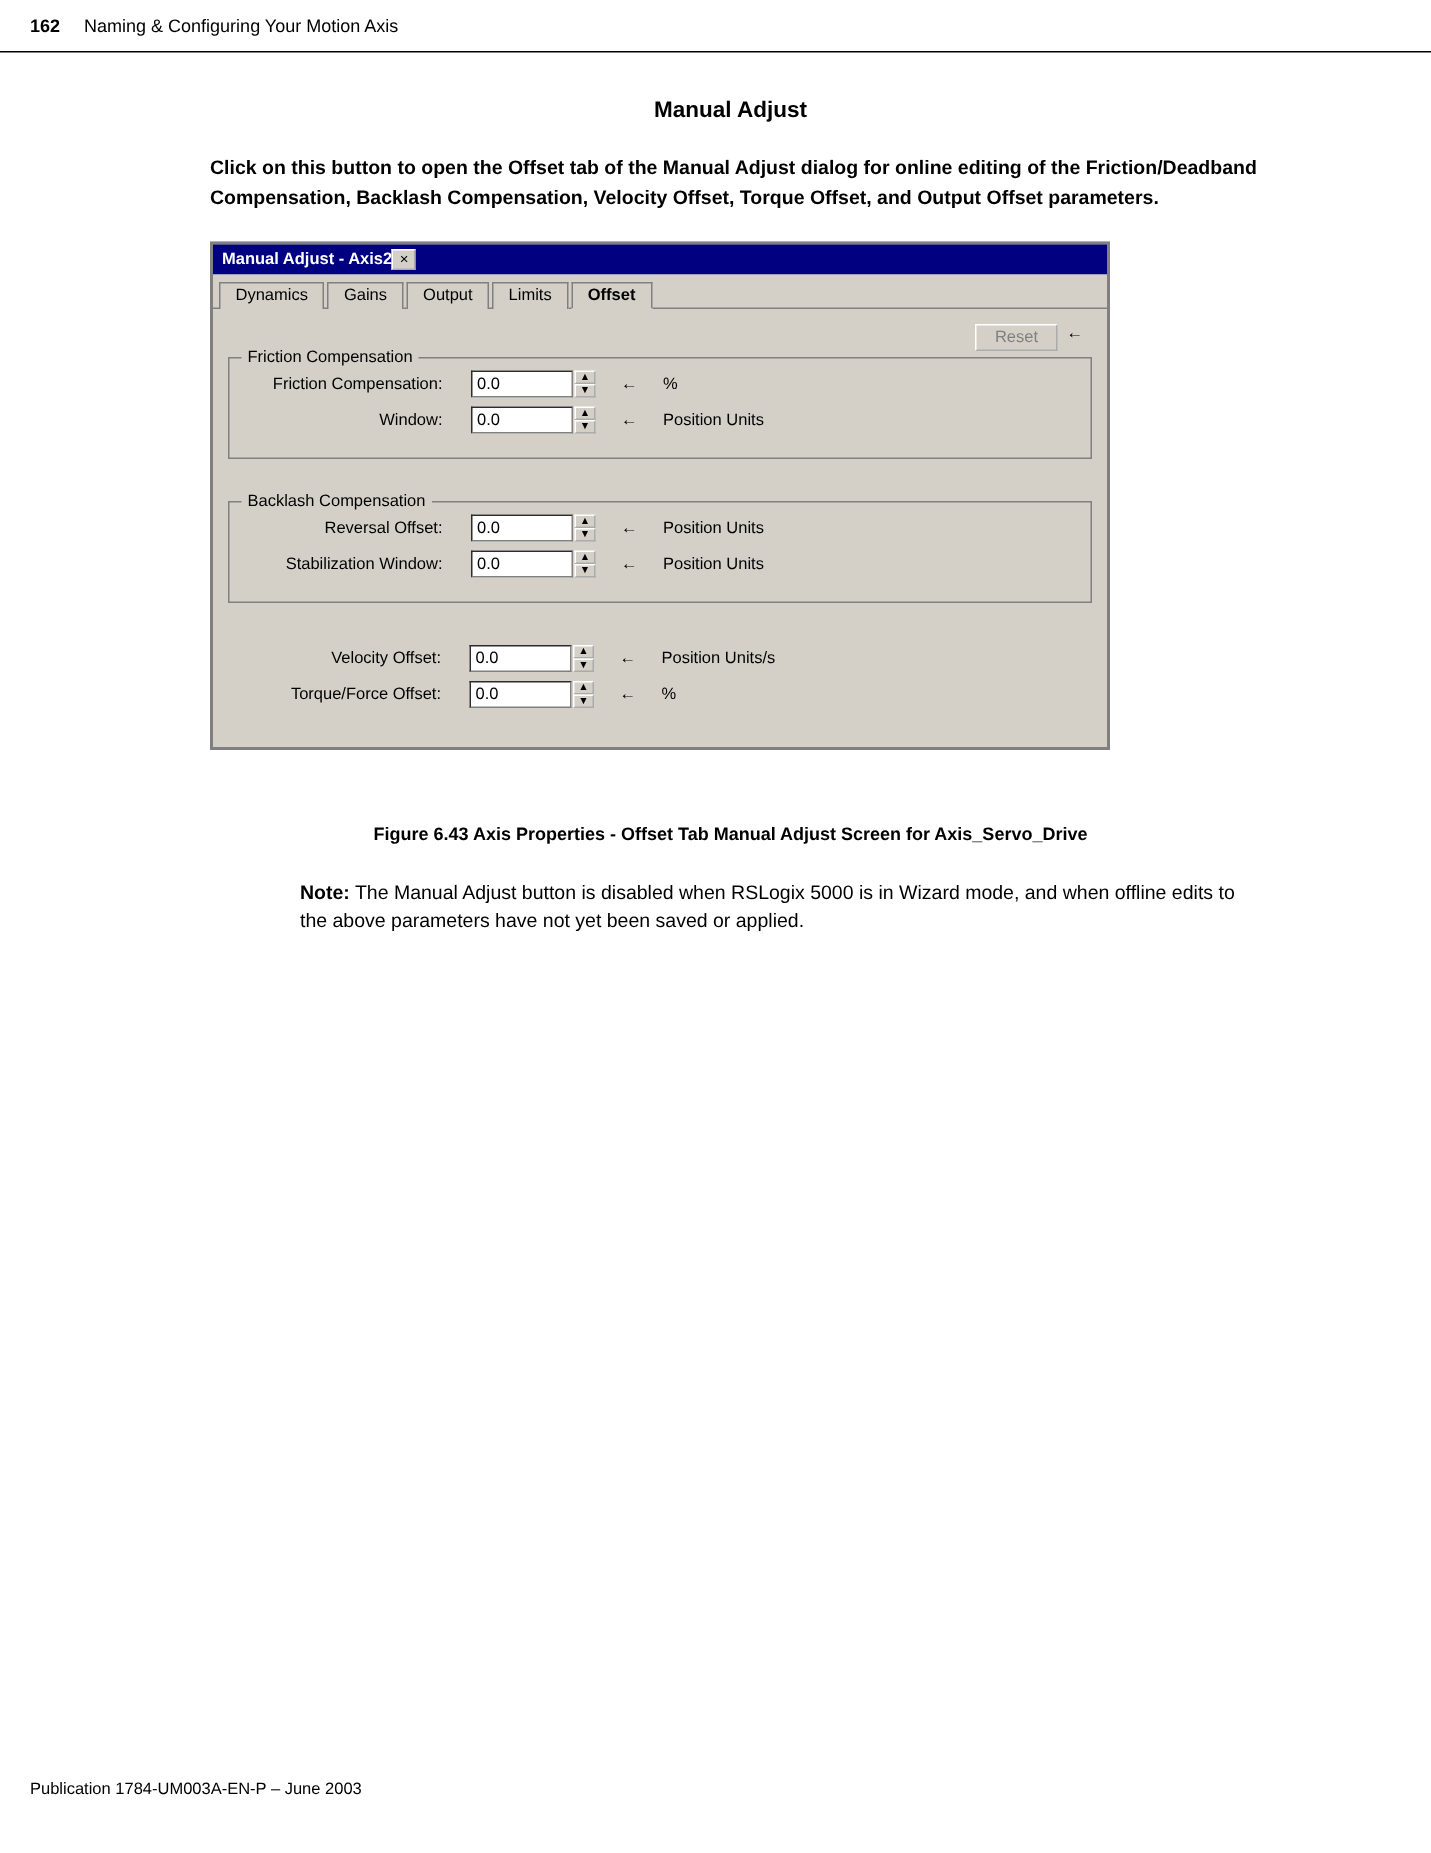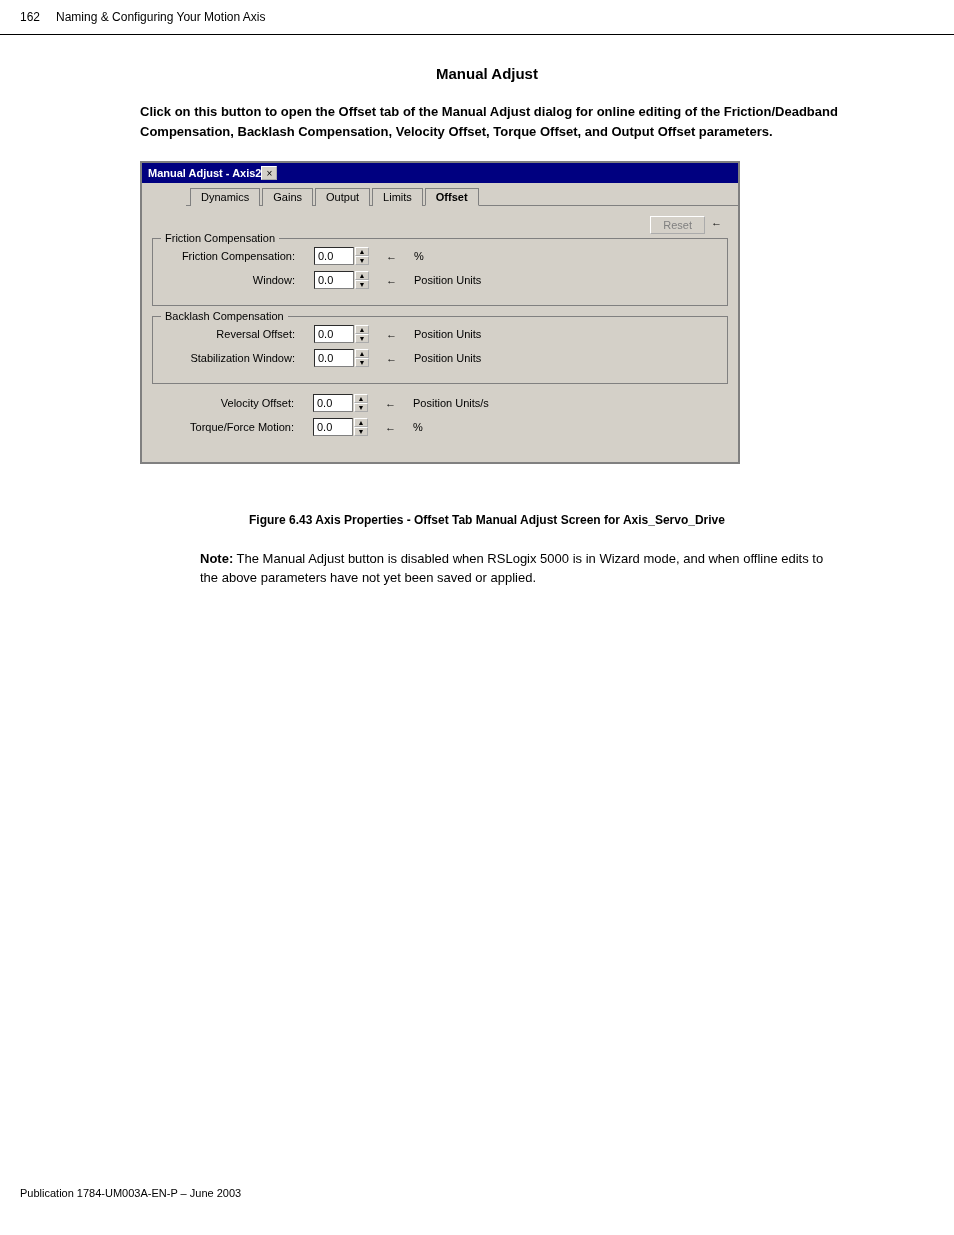--- a/index.html
+++ b/index.html
@@ -15,21 +15,21 @@
 
     
     .page-header {
       display: flex;
       align-items: center;
       padding: 10px 20px;
       border-bottom: 1px solid #000;
       font-size: 12px;
     }
     .page-number {
-      font-weight: normal;
+      font-weight: bold;
       margin-right: 16px;
     }
     .page-title-header {
       font-size: 12px;
     }
 
     
     .main-content {
       padding: 30px 60px 30px 80px;
     }
@@ -85,21 +85,20 @@
       align-items: center;
       justify-content: center;
     }
 
     
     .dialog-tabs {
       display: flex;
       padding: 4px 4px 0 4px;
       background: #d4d0c8;
       border-bottom: 1px solid #808080;
-      margin-left: 44px;
     }
     .tab {
       padding: 2px 10px;
       border: 1px solid #808080;
       border-bottom: none;
       background: #d4d0c8;
       cursor: pointer;
       font-size: 11px;
       margin-right: 2px;
       position: relative;
@@ -115,21 +114,21 @@
     
     .dialog-body {
       padding: 10px;
       background: #d4d0c8;
     }
 
     
     .group-box {
       border: 1px solid #808080;
       padding: 8px 10px 10px 10px;
-      margin-bottom: 10px;
+      margin-bottom: 28px;
       position: relative;
     }
     .group-box-label {
       position: absolute;
       top: -7px;
       left: 8px;
       background: #d4d0c8;
       padding: 0 4px;
       font-size: 11px;
     }
@@ -145,21 +144,21 @@
       width: 140px;
       font-size: 11px;
       text-align: right;
       padding-right: 8px;
     }
     .spinbox {
       display: flex;
       align-items: center;
     }
     .spinbox-input {
-      width: 40px;
+      width: 68px;
       height: 18px;
       border: 1px inset #808080;
       background: #fff;
       padding: 1px 3px;
       font-size: 11px;
       font-family: Arial, sans-serif;
     }
     .spinbox-buttons {
       display: flex;
       flex-direction: column;
@@ -377,21 +376,21 @@
             <div class="spinbox-buttons">
               <button class="spin-btn">▲</button>
               <button class="spin-btn">▼</button>
             </div>
           </div>
           <span class="arrow-right">←</span>
           <span class="unit-label">Position Units/s</span>
         </div>
 
         <div class="form-row standalone-row">
-          <span class="form-label">Torque/Force Motion:</span>
+          <span class="form-label">Torque/Force Offset:</span>
           <div class="spinbox">
             <input class="spinbox-input" value="0.0" style="">
             <div class="spinbox-buttons">
               <button class="spin-btn">▲</button>
               <button class="spin-btn">▼</button>
             </div>
           </div>
           <span class="arrow-right">←</span>
           <span class="unit-label">%</span>
         </div>

